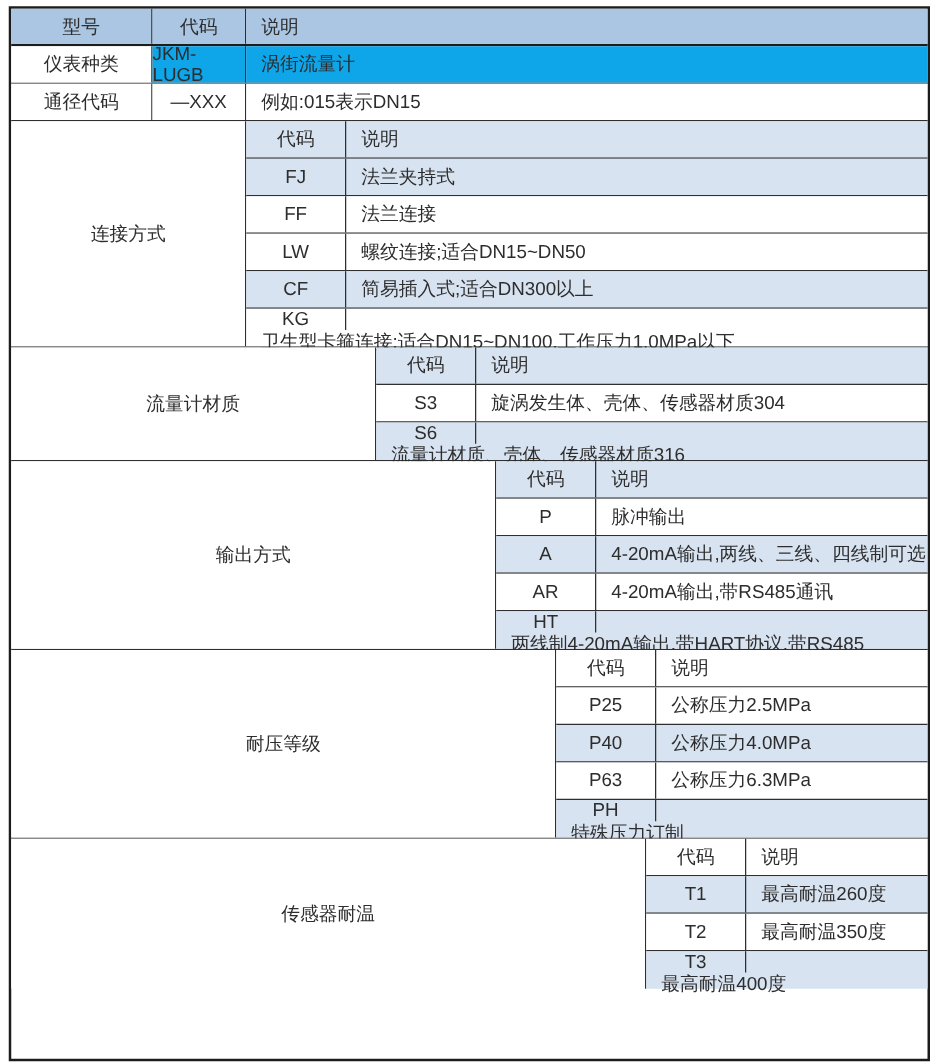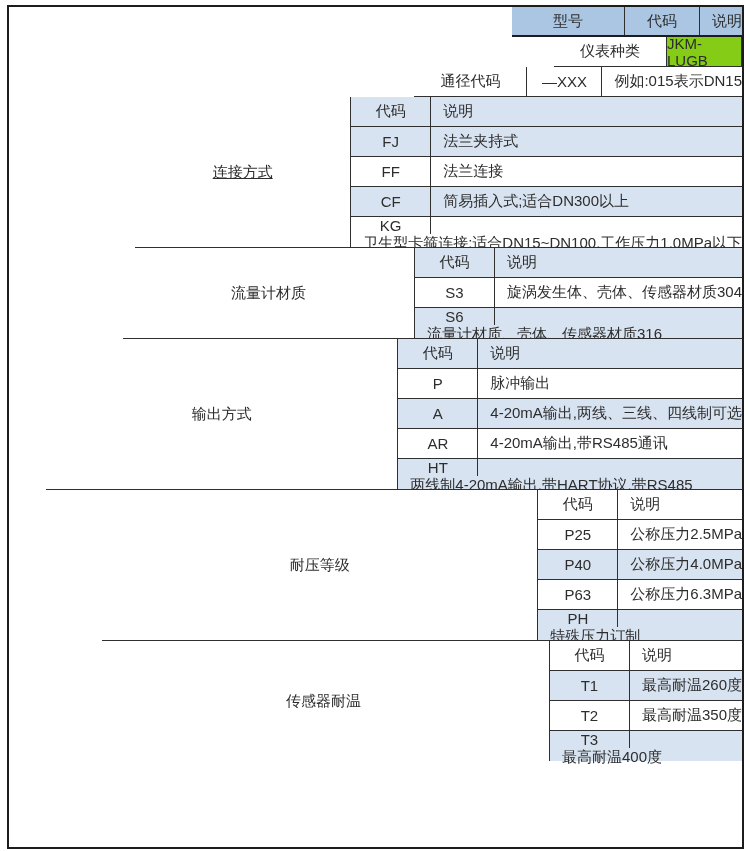--- a/index.html
+++ b/index.html
@@ -4,61 +4,62 @@
 <style>
   html,body{margin:0;padding:0;background:#ffffff;}
   body{
     width:750px;height:851px;position:relative;overflow:hidden;
     font-family:"Liberation Sans","DejaVu Sans",sans-serif;
     font-size:15px;color:#2d2d2d;
   }
   .tbl{
     position:absolute;left:7px;top:5px;width:737px;height:844px;
     box-sizing:border-box;border:2px solid #1c1c1c;background:#ffffff;
-    display:flex;flex-direction:column;align-items:flex-end;
+    display:flex;flex-direction:column;
   }
   
   .r{display:flex;height:30px;flex:0 0 30px;border-bottom:1px solid #2f2f2f;box-sizing:border-box;}
   .r.hdr{border-bottom:2px solid #1c1c1c;flex-basis:30px;}
   
   .band{display:flex;border-bottom:1px solid #2f2f2f;box-sizing:border-box;}
   .band:last-child{border-bottom:none;}
   .sub{flex:1;display:flex;flex-direction:column;}
   .sr{display:flex;height:30px;flex:0 0 30px;border-bottom:1px solid #2f2f2f;box-sizing:border-box;}
   .sub .sr:last-child{border-bottom:none;flex-direction:column;}
   
   .c{display:flex;align-items:center;box-sizing:border-box;}
   .c1{width:113px;justify-content:center;border-right:1px solid #2f2f2f;}
   .c2{width:75px;justify-content:center;border-right:1px solid #2f2f2f;}
   .c3{flex:1;padding-left:12px;}
   .label{justify-content:center;border-right:1px solid #2f2f2f;background:#ffffff;}
-  .s1{width:216px;text-decoration:underline;} .s2{width:292px;} .s3{width:352px;} .s4{width:436px;} .s5{width:452px;}
+  .s1{width:188px;} .s2{width:292px;} .s3{width:388px;} .s4{width:436px;} .s5{width:508px;}
   .code{width:80px;justify-content:center;border-right:1px solid #2f2f2f;}
   .desc{flex:1;padding-left:12px;}
   
   .hdr .c{background:#aac6e2;}
   .sr.b{background:#d8e3f1;}
   .sr.w{background:#ffffff;}
-  .r .cb{background:#84cc16;}
+  .r .cb{background:#0ea5e9;}
   .r .cw{background:#ffffff;}
 </style>
 </head>
 <body>
 
 <div class="tbl">
 
   <div class="r hdr">
     <div class="c c1">型号</div>
     <div class="c c2">代码</div>
     <div class="c c3">说明</div>
   </div>
 
   <div class="r">
     <div class="c c1 cw">仪表种类</div>
     <div class="c c2 cb">JKM-LUGB</div>
+    <div class="c c3 cb">涡街流量计</div>
   </div>
 
   <div class="r">
     <div class="c c1 cw">通径代码</div>
     <div class="c c2 cw">—XXX</div>
     <div class="c c3 cw">例如:015表示DN15</div>
   </div>
 
   <div class="band">
     <div class="c label s1">连接方式</div>
@@ -67,20 +68,24 @@
         <div class="c code">代码</div>
         <div class="c desc">说明</div>
       </div>
       <div class="sr b">
         <div class="c code">FJ</div>
         <div class="c desc">法兰夹持式</div>
       </div>
       <div class="sr w">
         <div class="c code">FF</div>
         <div class="c desc">法兰连接</div>
+      </div>
+      <div class="sr w">
+        <div class="c code">LW</div>
+        <div class="c desc">螺纹连接;适合DN15~DN50</div>
       </div>
       <div class="sr b">
         <div class="c code">CF</div>
         <div class="c desc">简易插入式;适合DN300以上</div>
       </div>
       <div class="sr w">
         <div class="c code">KG</div>
         <div class="c desc">卫生型卡箍连接;适合DN15~DN100,工作压力1.0MPa以下</div>
       </div>
     </div>

